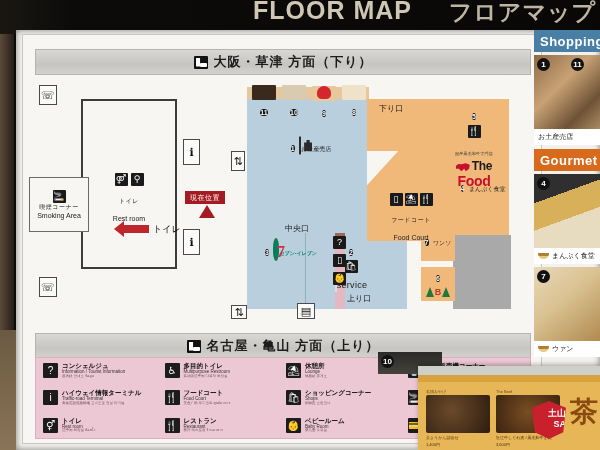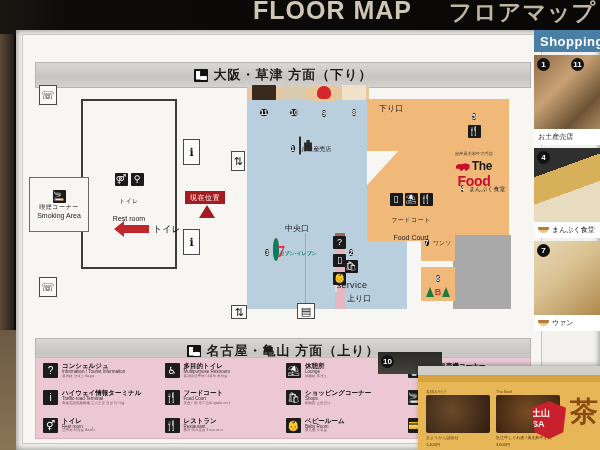--- a/index.html
+++ b/index.html
@@ -46,24 +46,23 @@
     background: #f7f6f3; border: 1px solid #c9c7c2;
   }
 
   
   .dir-banner {
     position: absolute; left: 12px; width: 496px; height: 26px;
     background: linear-gradient(to bottom,#d9d8d4,#c6c5c1 60%,#d3d2ce);
     border: 1px solid #b5b4b0;
     display: flex; align-items: center; justify-content: center;
     gap: 6px;
-    margin-top: 13px;
   }
   #banner-top { top: 14px; }
-  #banner-bottom { top: 290px; }
+  #banner-bottom { top: 298px; }
   .dir-text {
     font-size: 13px; color: #1c1c1c; letter-spacing: 1px; font-weight: bold;
   }
   .dir-icon {
     width: 14px; height: 13px; background: #111; border-radius: 1px;
     display: inline-block; position: relative; flex: none;
   }
   .dir-icon::after {
     content: ""; position: absolute; left: 2px; top: 2px;
     width: 10px; height: 9px;
@@ -348,21 +347,21 @@
   #ad-cell-2 { left: 78px; }
   .ad-photo {
     height: 38px; border-radius: 2px;
     background: radial-gradient(circle at 40% 40%,#6b4a2a,#2e1d10);
   }
   .ad-photo.b { background: radial-gradient(circle at 50% 45%,#7a4d24,#3a2310); }
   .ad-cap { font-size: 4px; color: #4a2f10; margin-top: 2px; display: block; }
   .ad-top-label { font-size: 4px; color: #6b4a16; display: block; margin-bottom: 1px; }
   #sa-badge {
     position: absolute; right: 34px; top: 26px; width: 34px; height: 38px;
-    background: #c8202c; color: #fff; text-align: left;
+    background: #c8202c; color: #fff; text-align: right;
     font-size: 9px; font-weight: bold; line-height: 11px; padding-top: 7px;
     clip-path: polygon(50% 0,100% 18%,92% 82%,50% 100%,8% 82%,0 18%);
   }
   #ad-right-char {
     position: absolute; right: 2px; top: 18px; font-size: 28px; color: #8a4a12;
     font-weight: bold;
   }
   #tray-10 {
     position: absolute; left: 378px; top: 352px; width: 64px; height: 22px;
     background: linear-gradient(to bottom,#2a2a28,#45423c);
@@ -657,20 +656,21 @@
 <div id="sidebar">
   <div class="side-head" id="side-head-shopping">Shopping</div>
   <div class="photo-card">
     <div class="photo">
       <span class="badge">1</span>
       <span class="badge r">11</span>
     </div>
     <div class="photo-cap">お土産売店</div>
   </div>
 
+  <div class="side-head" id="side-head-gourmet">Gourmet</div>
   <div class="photo-card">
     <div class="photo p2">
       <span class="badge">4</span>
     </div>
     <div class="photo-cap">
       <span class="cap-bowl"></span>
       <span>まんぷく食堂</span>
     </div>
   </div>
   <div class="photo-card">

